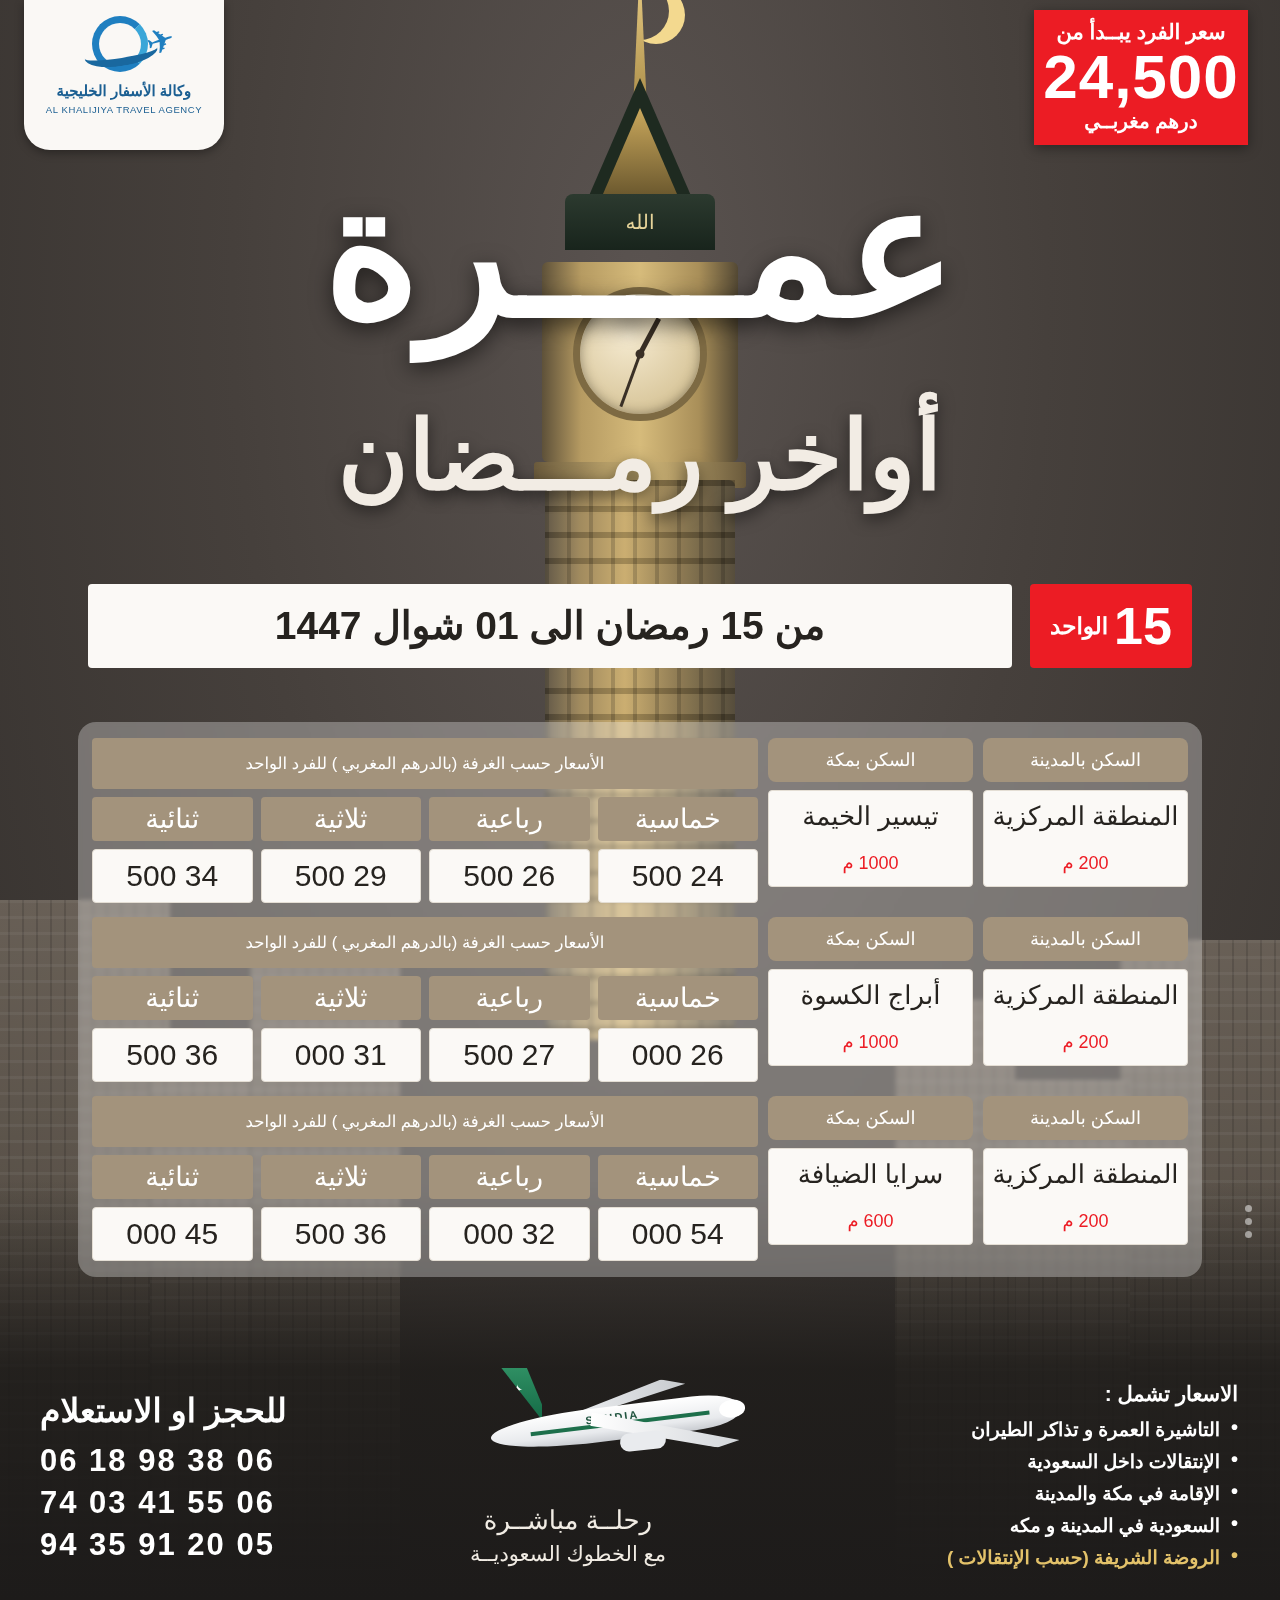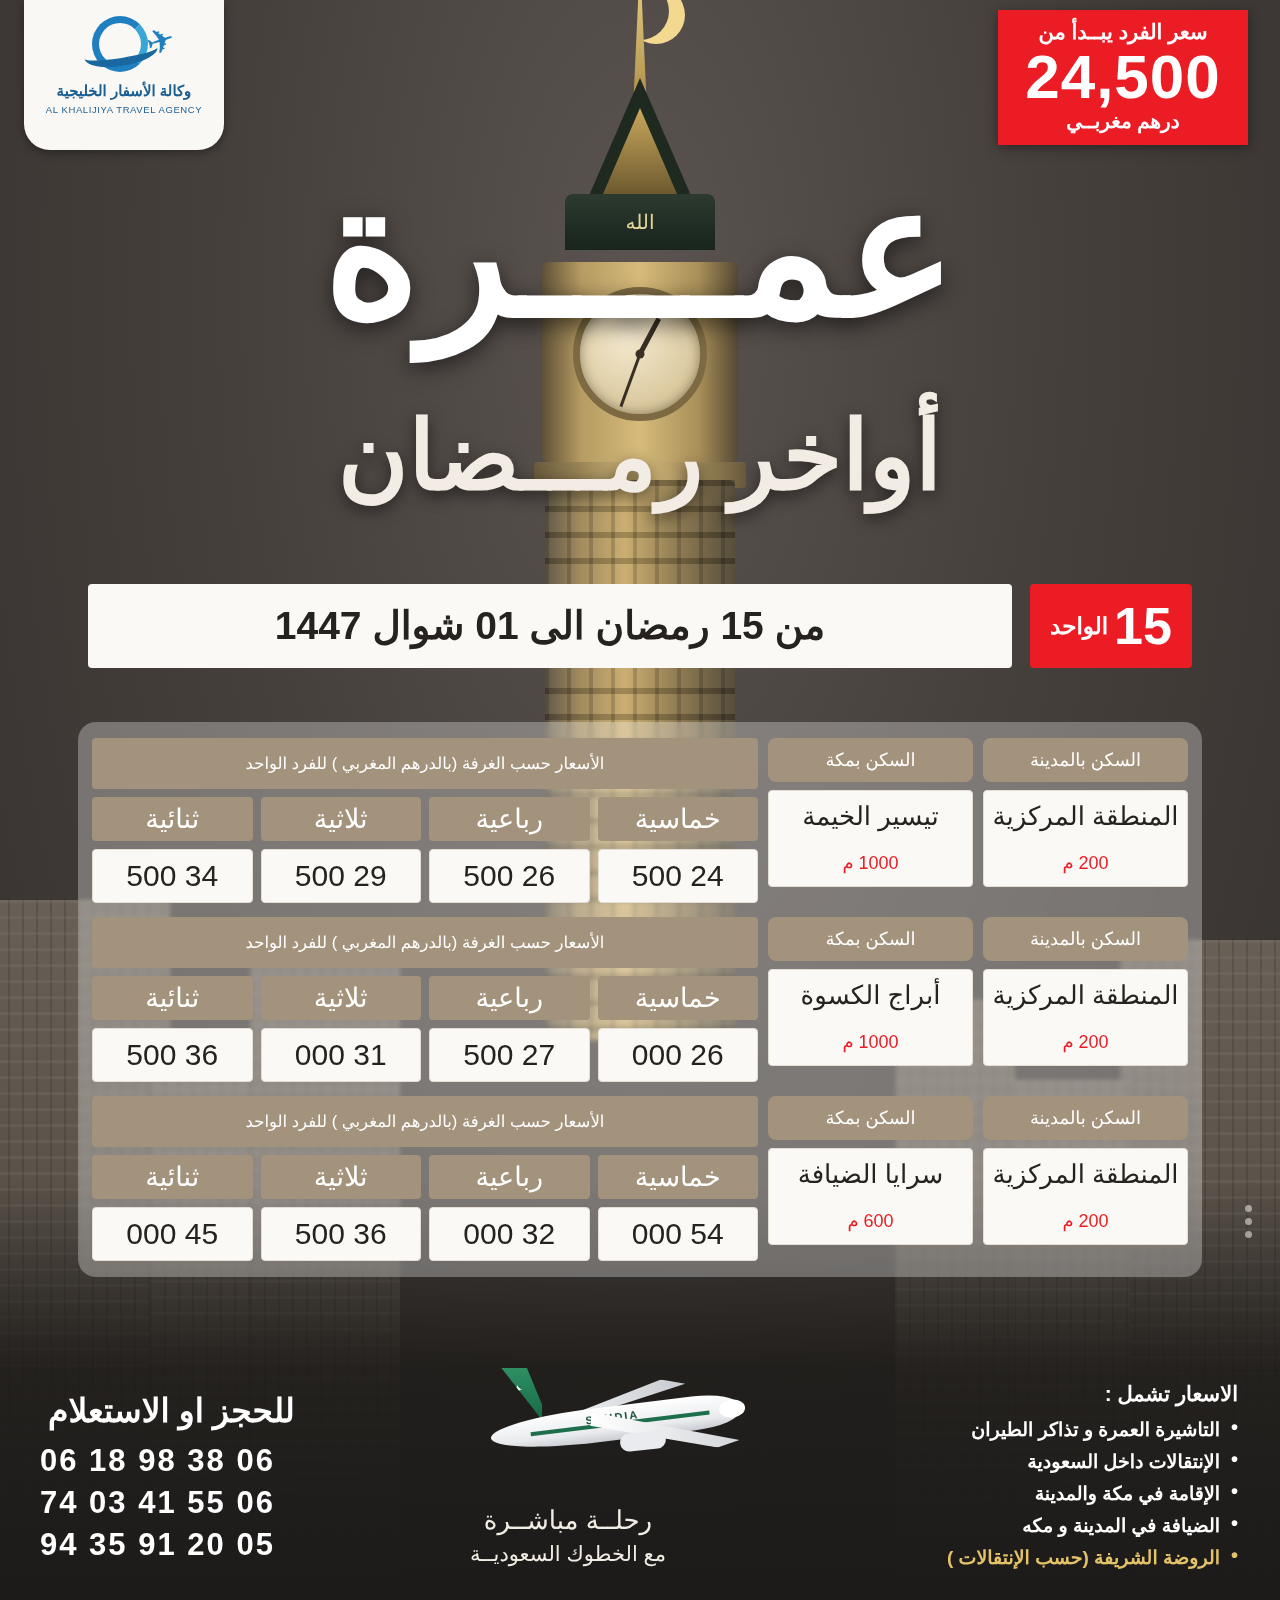--- a/index.html
+++ b/index.html
@@ -143,21 +143,21 @@
   .logo-globe .plane {
     position: absolute; right: -2px; top: 10px; color: #1f7fc0; font-size: 34px; line-height: 1;
     transform: rotate(-18deg);
   }
   .logo-ar { color: #1b5f92; font-size: 15px; font-weight: bold; margin-top: 6px; }
   .logo-en { color: #1b5f92; font-size: 9.5px; letter-spacing: .6px; margin-top: 4px; }
 
   
   .price-badge {
     position: absolute; right: 32px; top: 10px;
-    width: 250px; padding: 10px 8px 12px;
+    width: 214px; padding: 10px 8px 12px;
     background: #ec1c24;
     color: #fff; text-align: center;
     box-shadow: 0 3px 12px rgba(0,0,0,.4);
   }
   .price-badge .top { font-size: 21px; font-weight: bold; letter-spacing: .5px; }
   .price-badge .big { font-size: 62px; font-weight: bold; line-height: 1.05; letter-spacing: 1px; }
   .price-badge .cur { font-size: 20px; font-weight: bold; }
 
   
   .title-umra {
@@ -235,21 +235,21 @@
   }
   .col-body .main { color: #26231f; font-size: 26px; }
   .col-body .dist { color: #ec1c24; font-size: 18px; }
 
   
   .bottom { position: absolute; left: 0; right: 0; bottom: 0; height: 330px; }
   .contact {
     position: absolute; right: auto; left: 40px; bottom: 34px; text-align: left;
     direction: rtl;
   }
-  .contact .h { color: #fff; font-size: 33px; font-weight: bold; margin-bottom: 10px; margin-left: 8px; }
+  .contact .h { color: #fff; font-size: 33px; font-weight: bold; margin-bottom: 10px; }
   .contact .p { color: #fff; font-size: 31px; font-weight: bold; letter-spacing: 2px; line-height: 1.35; }
 
   .flight-note {
     position: absolute; left: 470px; bottom: 34px; text-align: center; color: #f1ece4;
   }
   .flight-note .l1 { font-size: 26px; font-weight: normal; letter-spacing: 3px; }
   .flight-note .l2 { font-size: 21px; margin-top: 6px; letter-spacing: 2px; }
 
   
   .plane-wrap { position: absolute; left: 470px; bottom: 120px; width: 300px; height: 120px; }
@@ -513,19 +513,19 @@
       <div class="p">06 55 41 03 74</div>
       <div class="p">05 20 91 35 94</div>
     </div>
 
     <div class="includes">
       <div class="h">الاسعار تشمل :</div>
       <ul>
         <li>التاشيرة العمرة و تذاكر الطيران</li>
         <li>الإنتقالات داخل السعودية</li>
         <li>الإقامة في مكة والمدينة</li>
-        <li>الضيافة في المدينة و مكه</li>
+        <li>السعودية في المدينة و مكه</li>
         <li class="gold">الروضة الشريفة (حسب الإنتقالات )</li>
       </ul>
     </div>
   </div>
 
 </div>
 
 </body></html>

